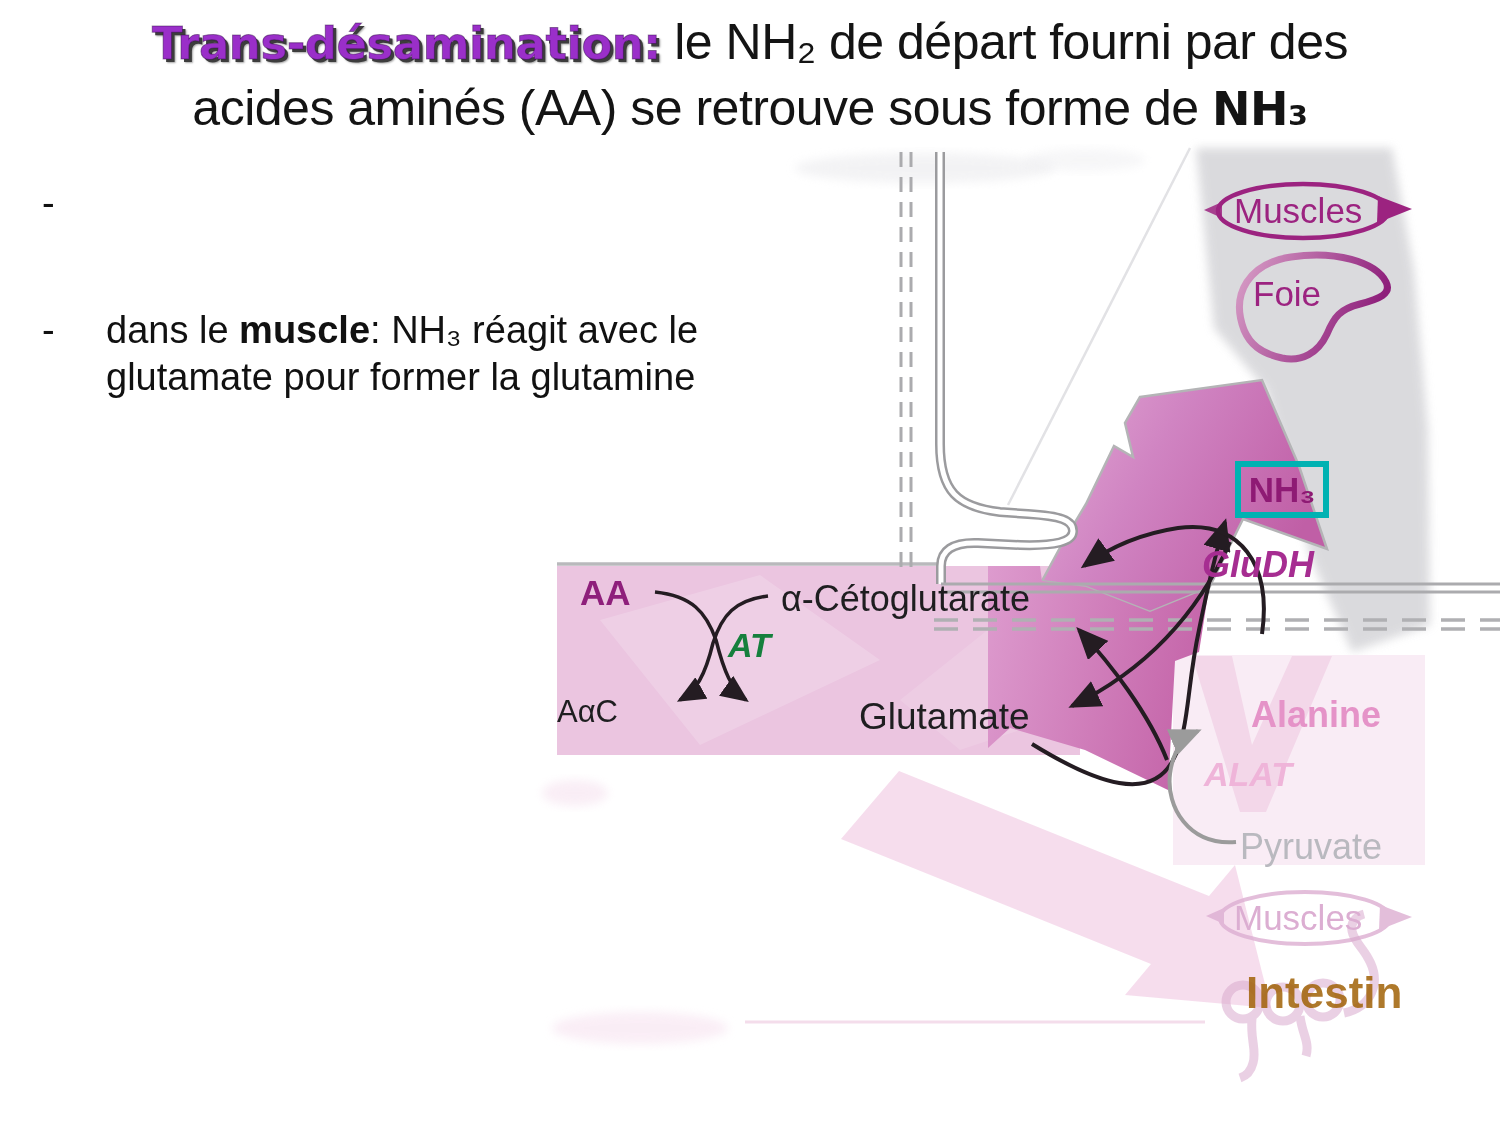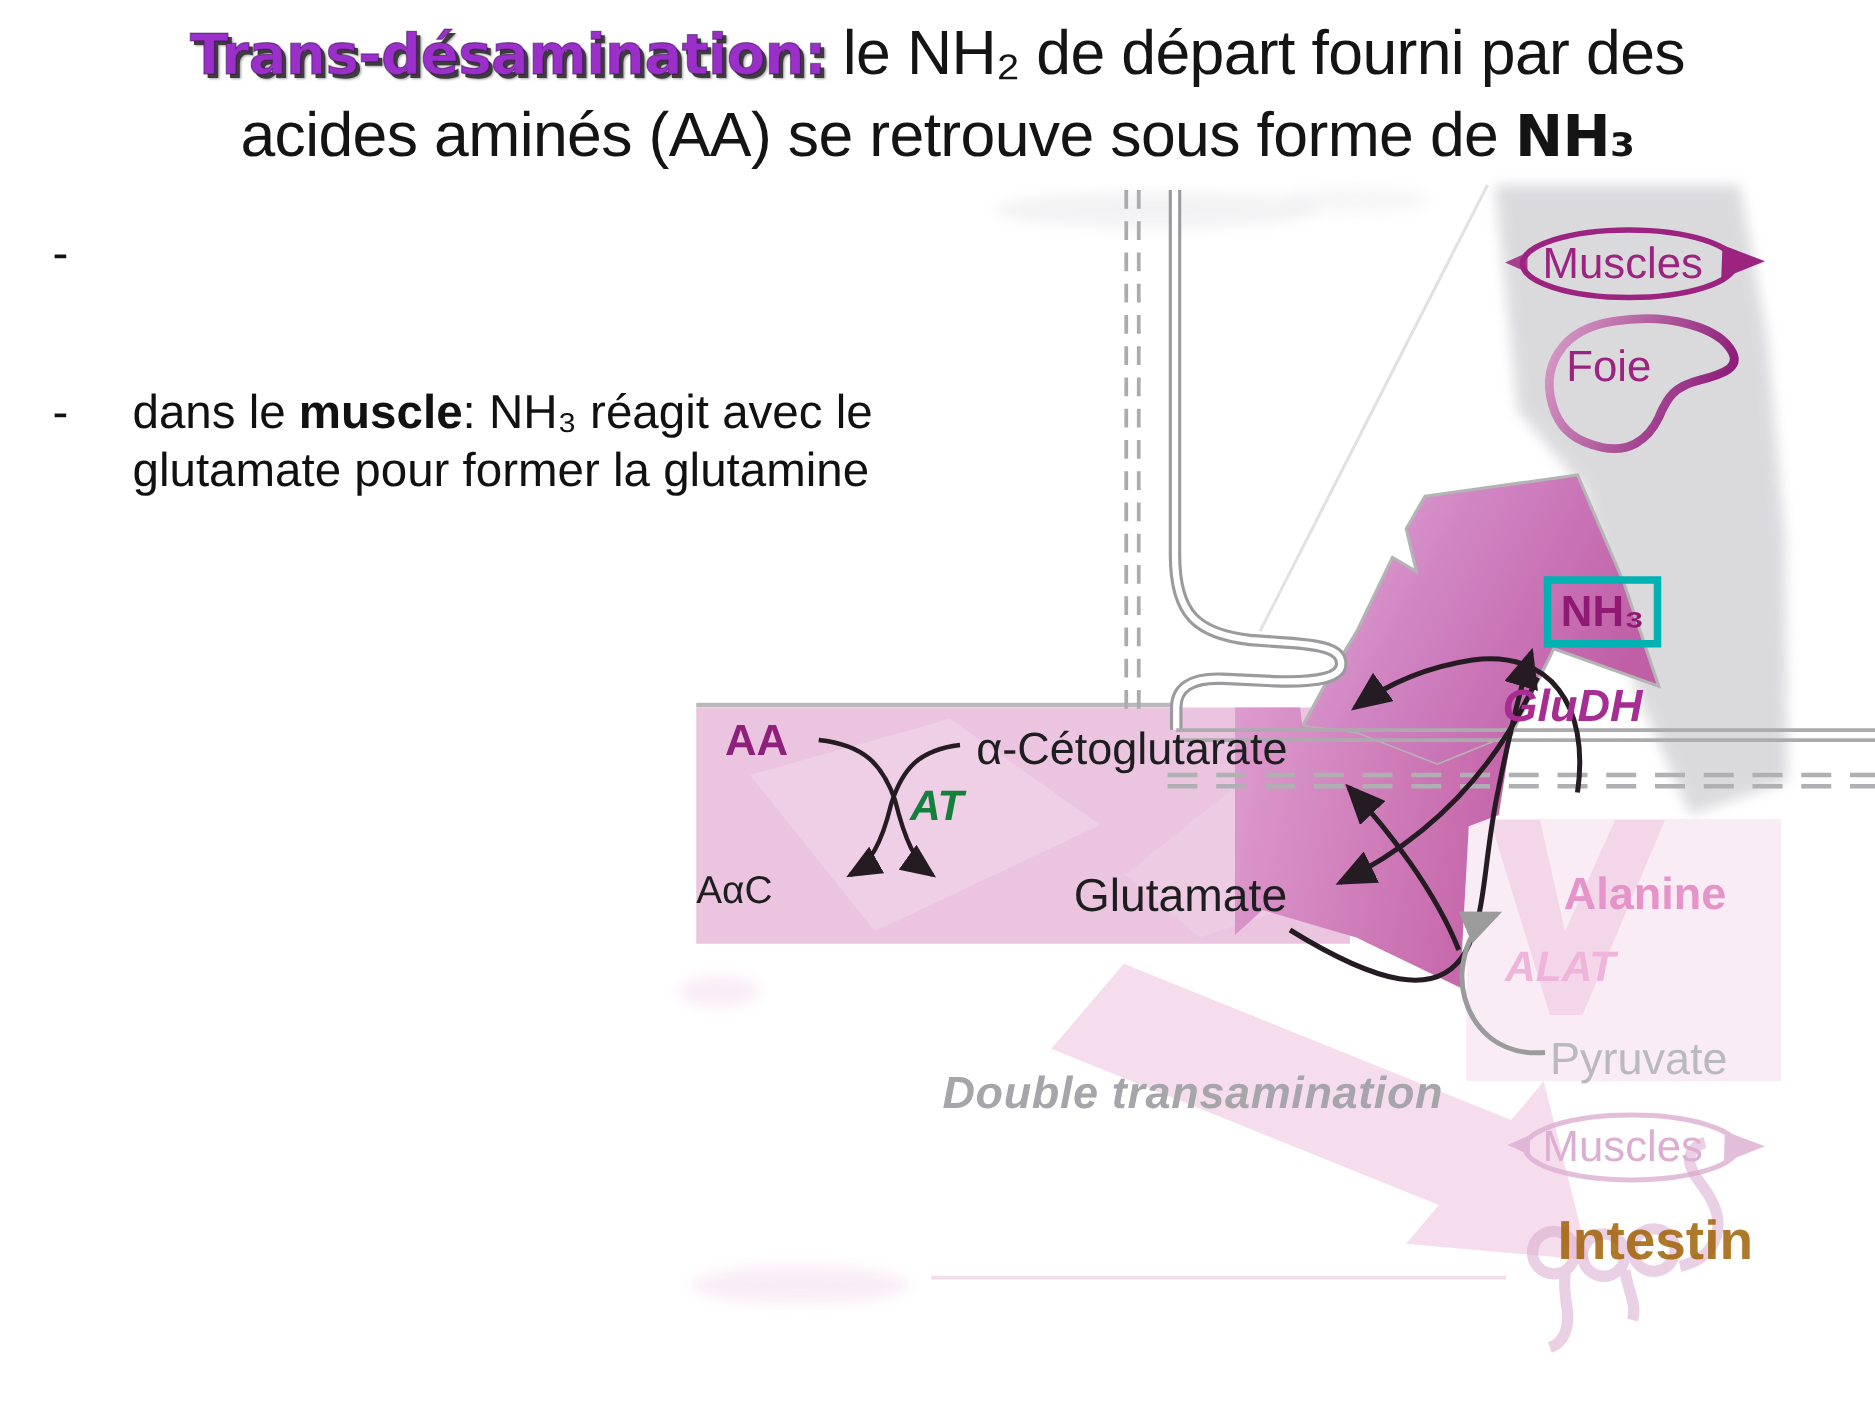--- a/index.html
+++ b/index.html
@@ -184,17 +184,16 @@
   <div class="lbl lbl-glu">Glutamate</div>
   <div class="lbl lbl-gludh">GluDH</div>
   <div id="nh3box">
     <div class="t">NH₃</div>
   </div>
   <div class="lbl lbl-alanine">Alanine</div>
   <div class="lbl lbl-alat">ALAT</div>
   <div class="lbl lbl-pyruvate">Pyruvate</div>
   <div class="lbl lbl-muscles-top">Muscles</div>
   <div class="lbl lbl-foie">Foie</div>
-  <div class="lbl lbl-doubletrans">Double transamination</div>
   <div class="lbl lbl-muscles-bot">Muscles</div>
   <div class="lbl lbl-intestin">Intestin</div>
 
 </div>
 
 </body></html>

